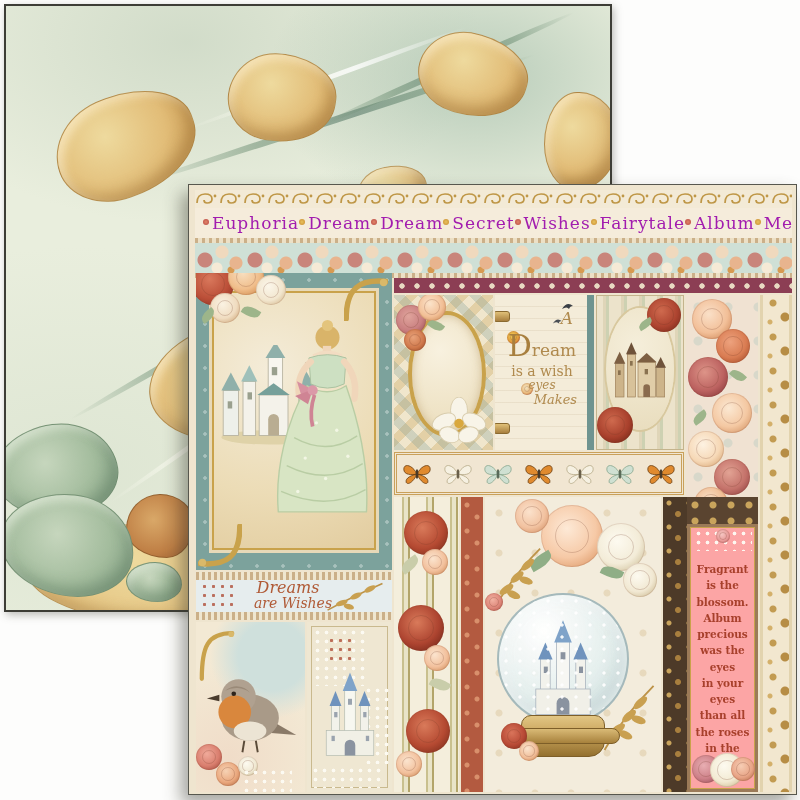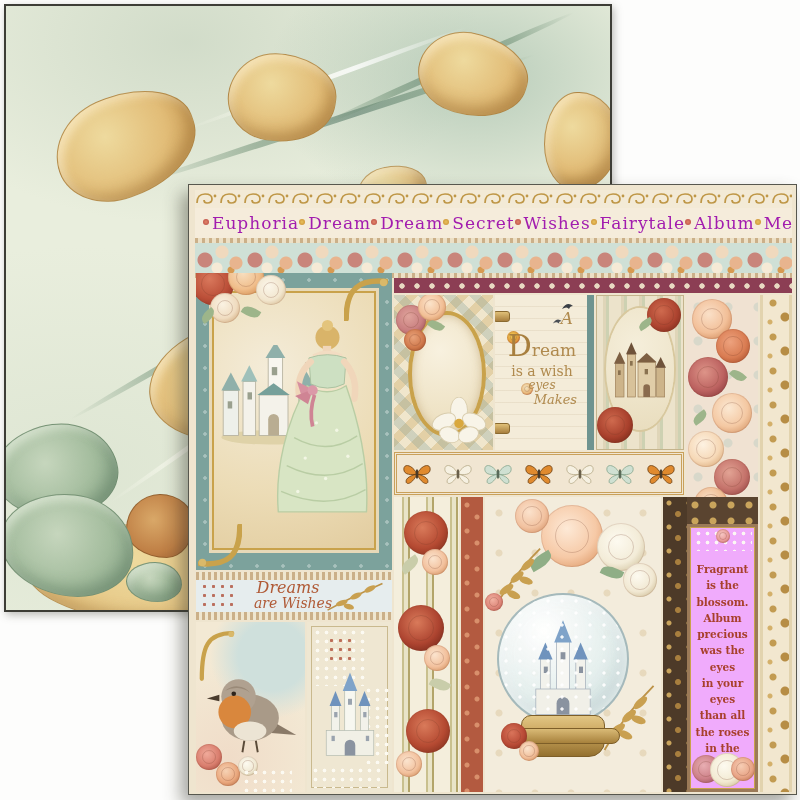--- a/index.html
+++ b/index.html
@@ -129,21 +129,21 @@
     border:1px solid #7d5e28;}
   .globe-base::before{content:"";position:absolute;left:-14px;top:12px;width:110px;height:14px;
     background:linear-gradient(#d9ba76,#a7813c);border-radius:8px;border:1px solid #7d5e28;}
   .dark-damask{left:474px;top:312px;width:24px;height:295px;background-color:#4d3a28;
     background-image:
       radial-gradient(circle at 6px 6px,#c9a45c 0 2px,transparent 3px),
       radial-gradient(circle at 15px 17px,#a87f3e 0 2.5px,transparent 3.5px);
     background-size:20px 24px;}
   .verse-top-band{left:498px;top:312px;width:71px;height:27px;background-color:#5a4430;
     background-image:radial-gradient(circle at 8px 8px,#c9a45c 0 3px,transparent 4px);background-size:18px 16px;}
-  .verse-panel{left:498px;top:339px;width:71px;height:268px;background:#f0abfc;
+  .verse-panel{left:498px;top:339px;width:71px;height:268px;background:#fca5a5;
     border:3px solid #9b7a58;box-shadow:inset 0 0 0 1px #c9a24b;}
   .verse-text{position:absolute;left:2px;top:34px;width:61px;text-align:center;color:#a8402c;
     font-weight:bold;font-size:10.5px;line-height:1.55;}
   
   .dreams-band{left:7px;top:387px;width:196px;height:48px;background:#e6edee;}
   .dreams-band .lace-inner{position:absolute;left:0;width:196px;height:8px;
     background:repeating-linear-gradient(90deg,#cbb089 0 3px,#efe6cf 3px 6px);}
   .dreams-text{position:absolute;left:48px;top:8px;color:#b05a36;font-style:italic;text-align:center;line-height:1;}
   .dreams-line1{font-size:16px;}
   .dreams-line2{font-size:14px;padding-left:10px;}

